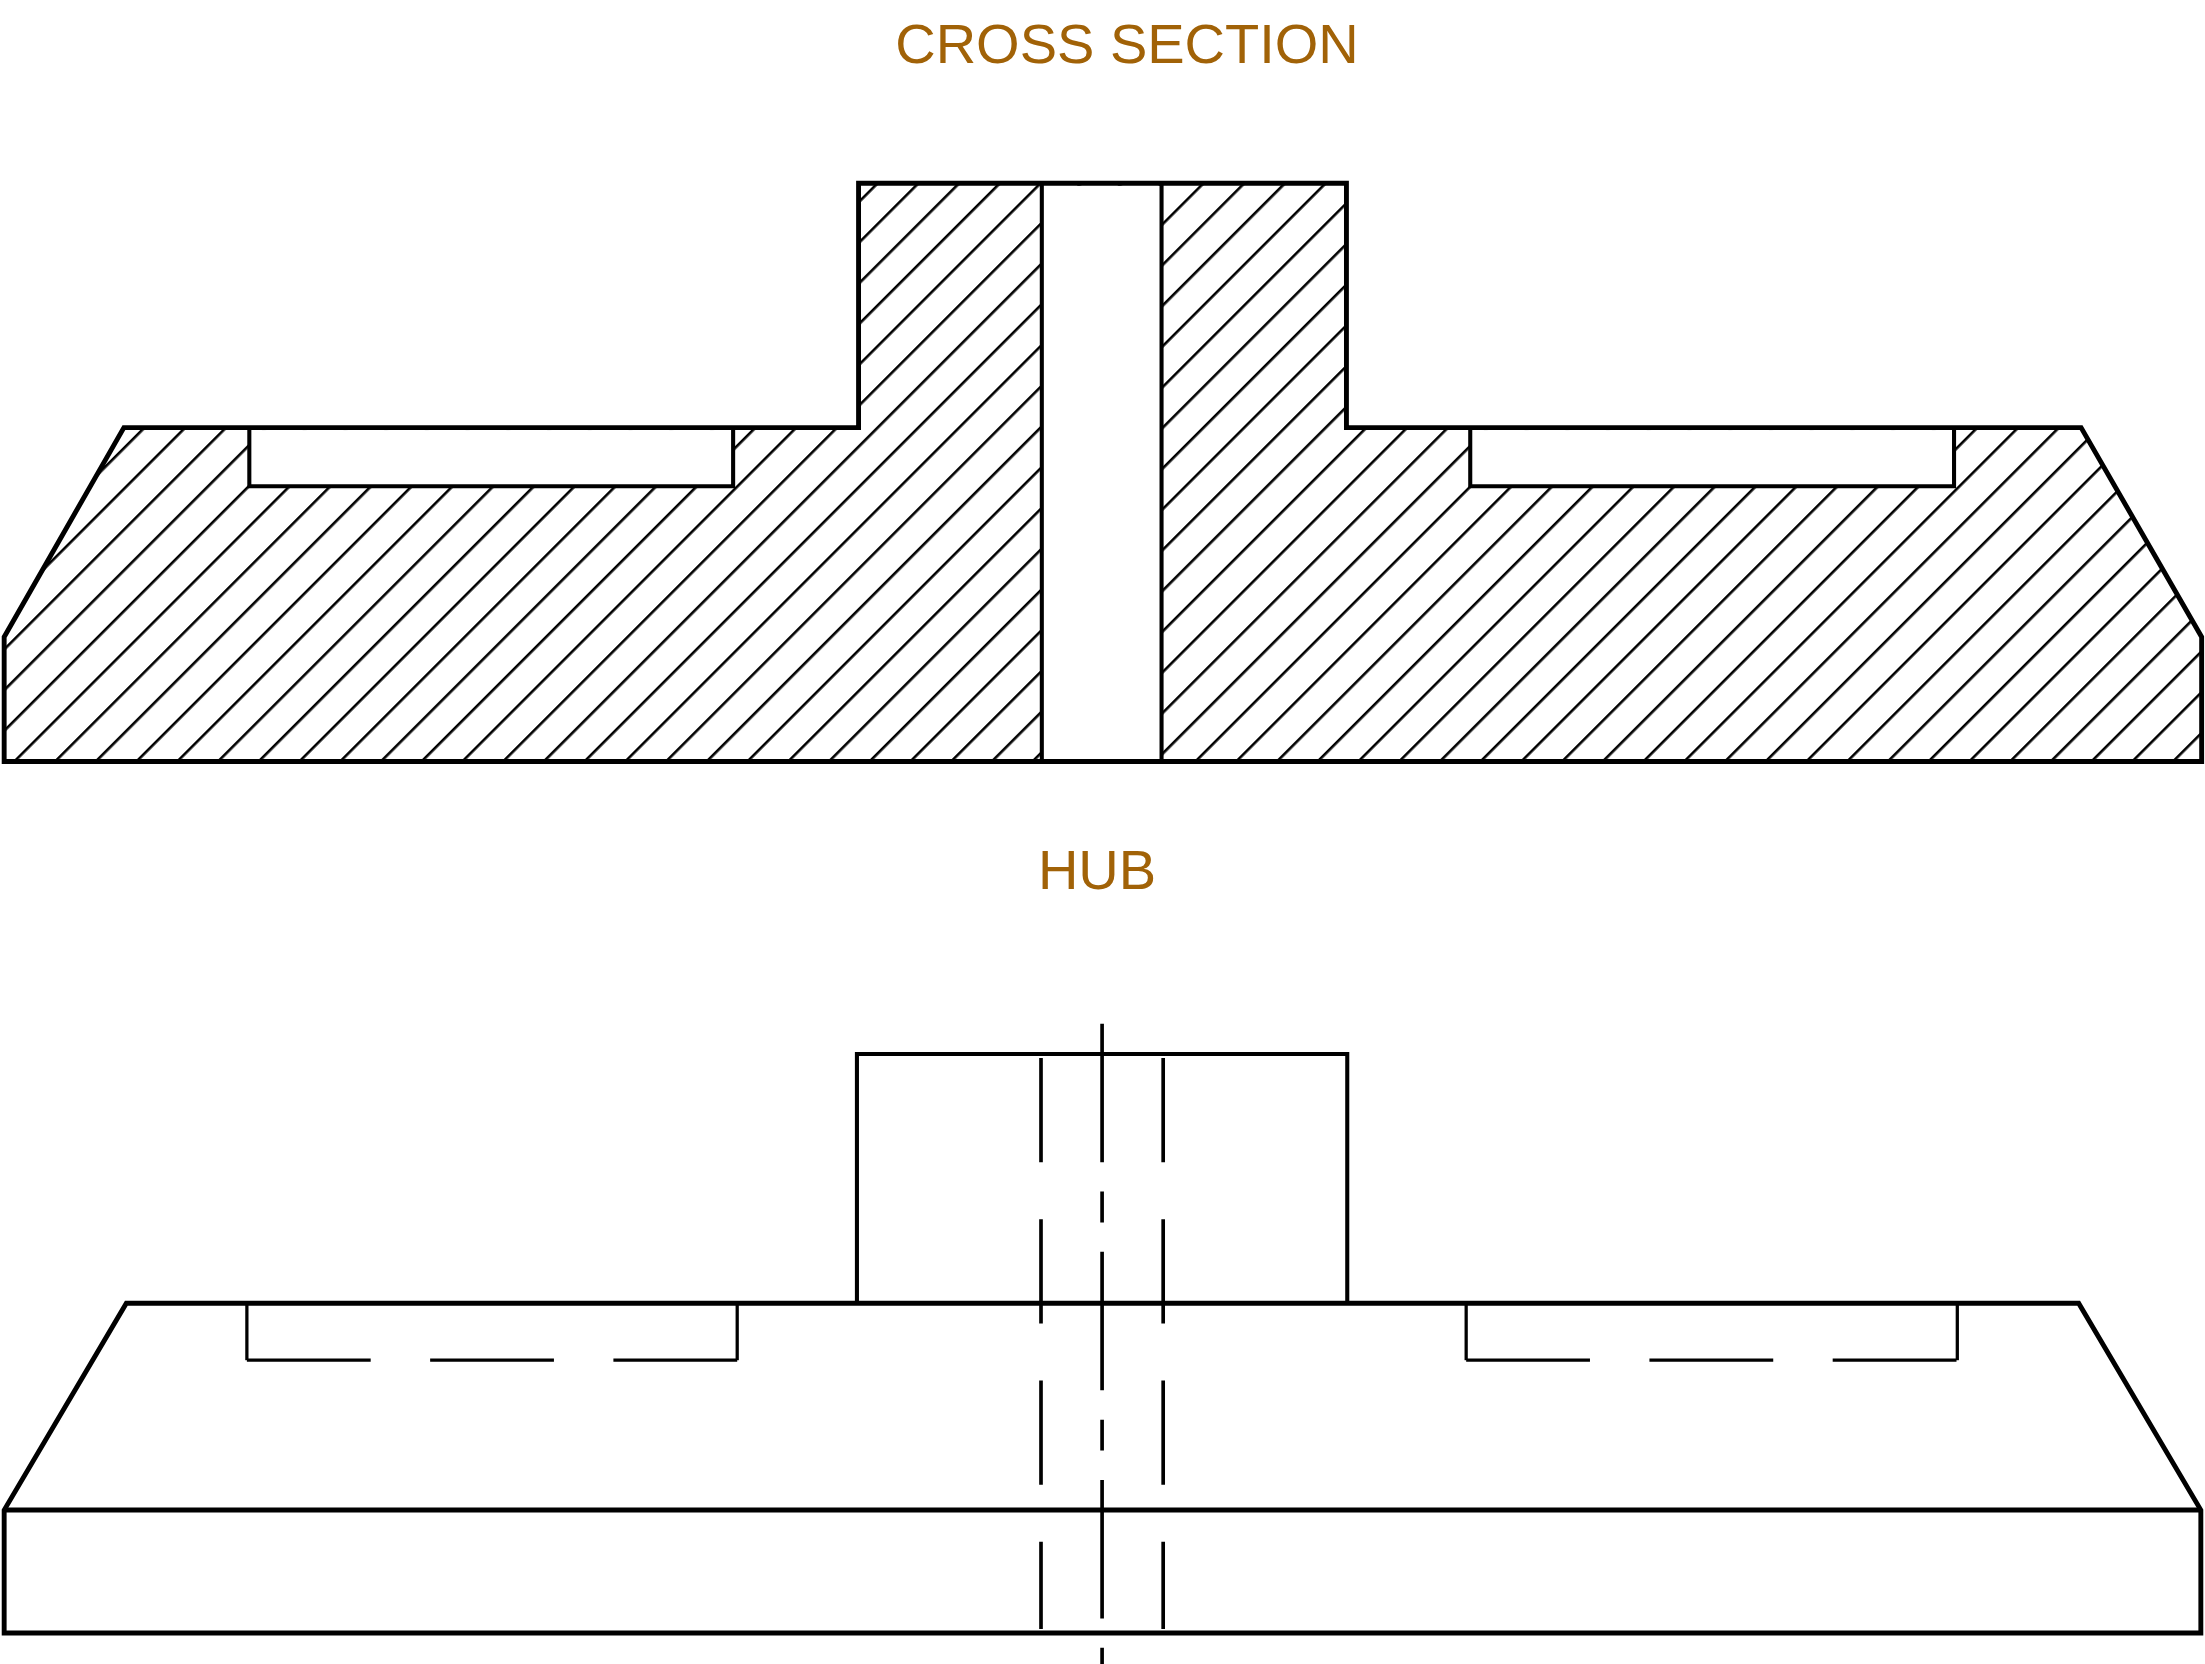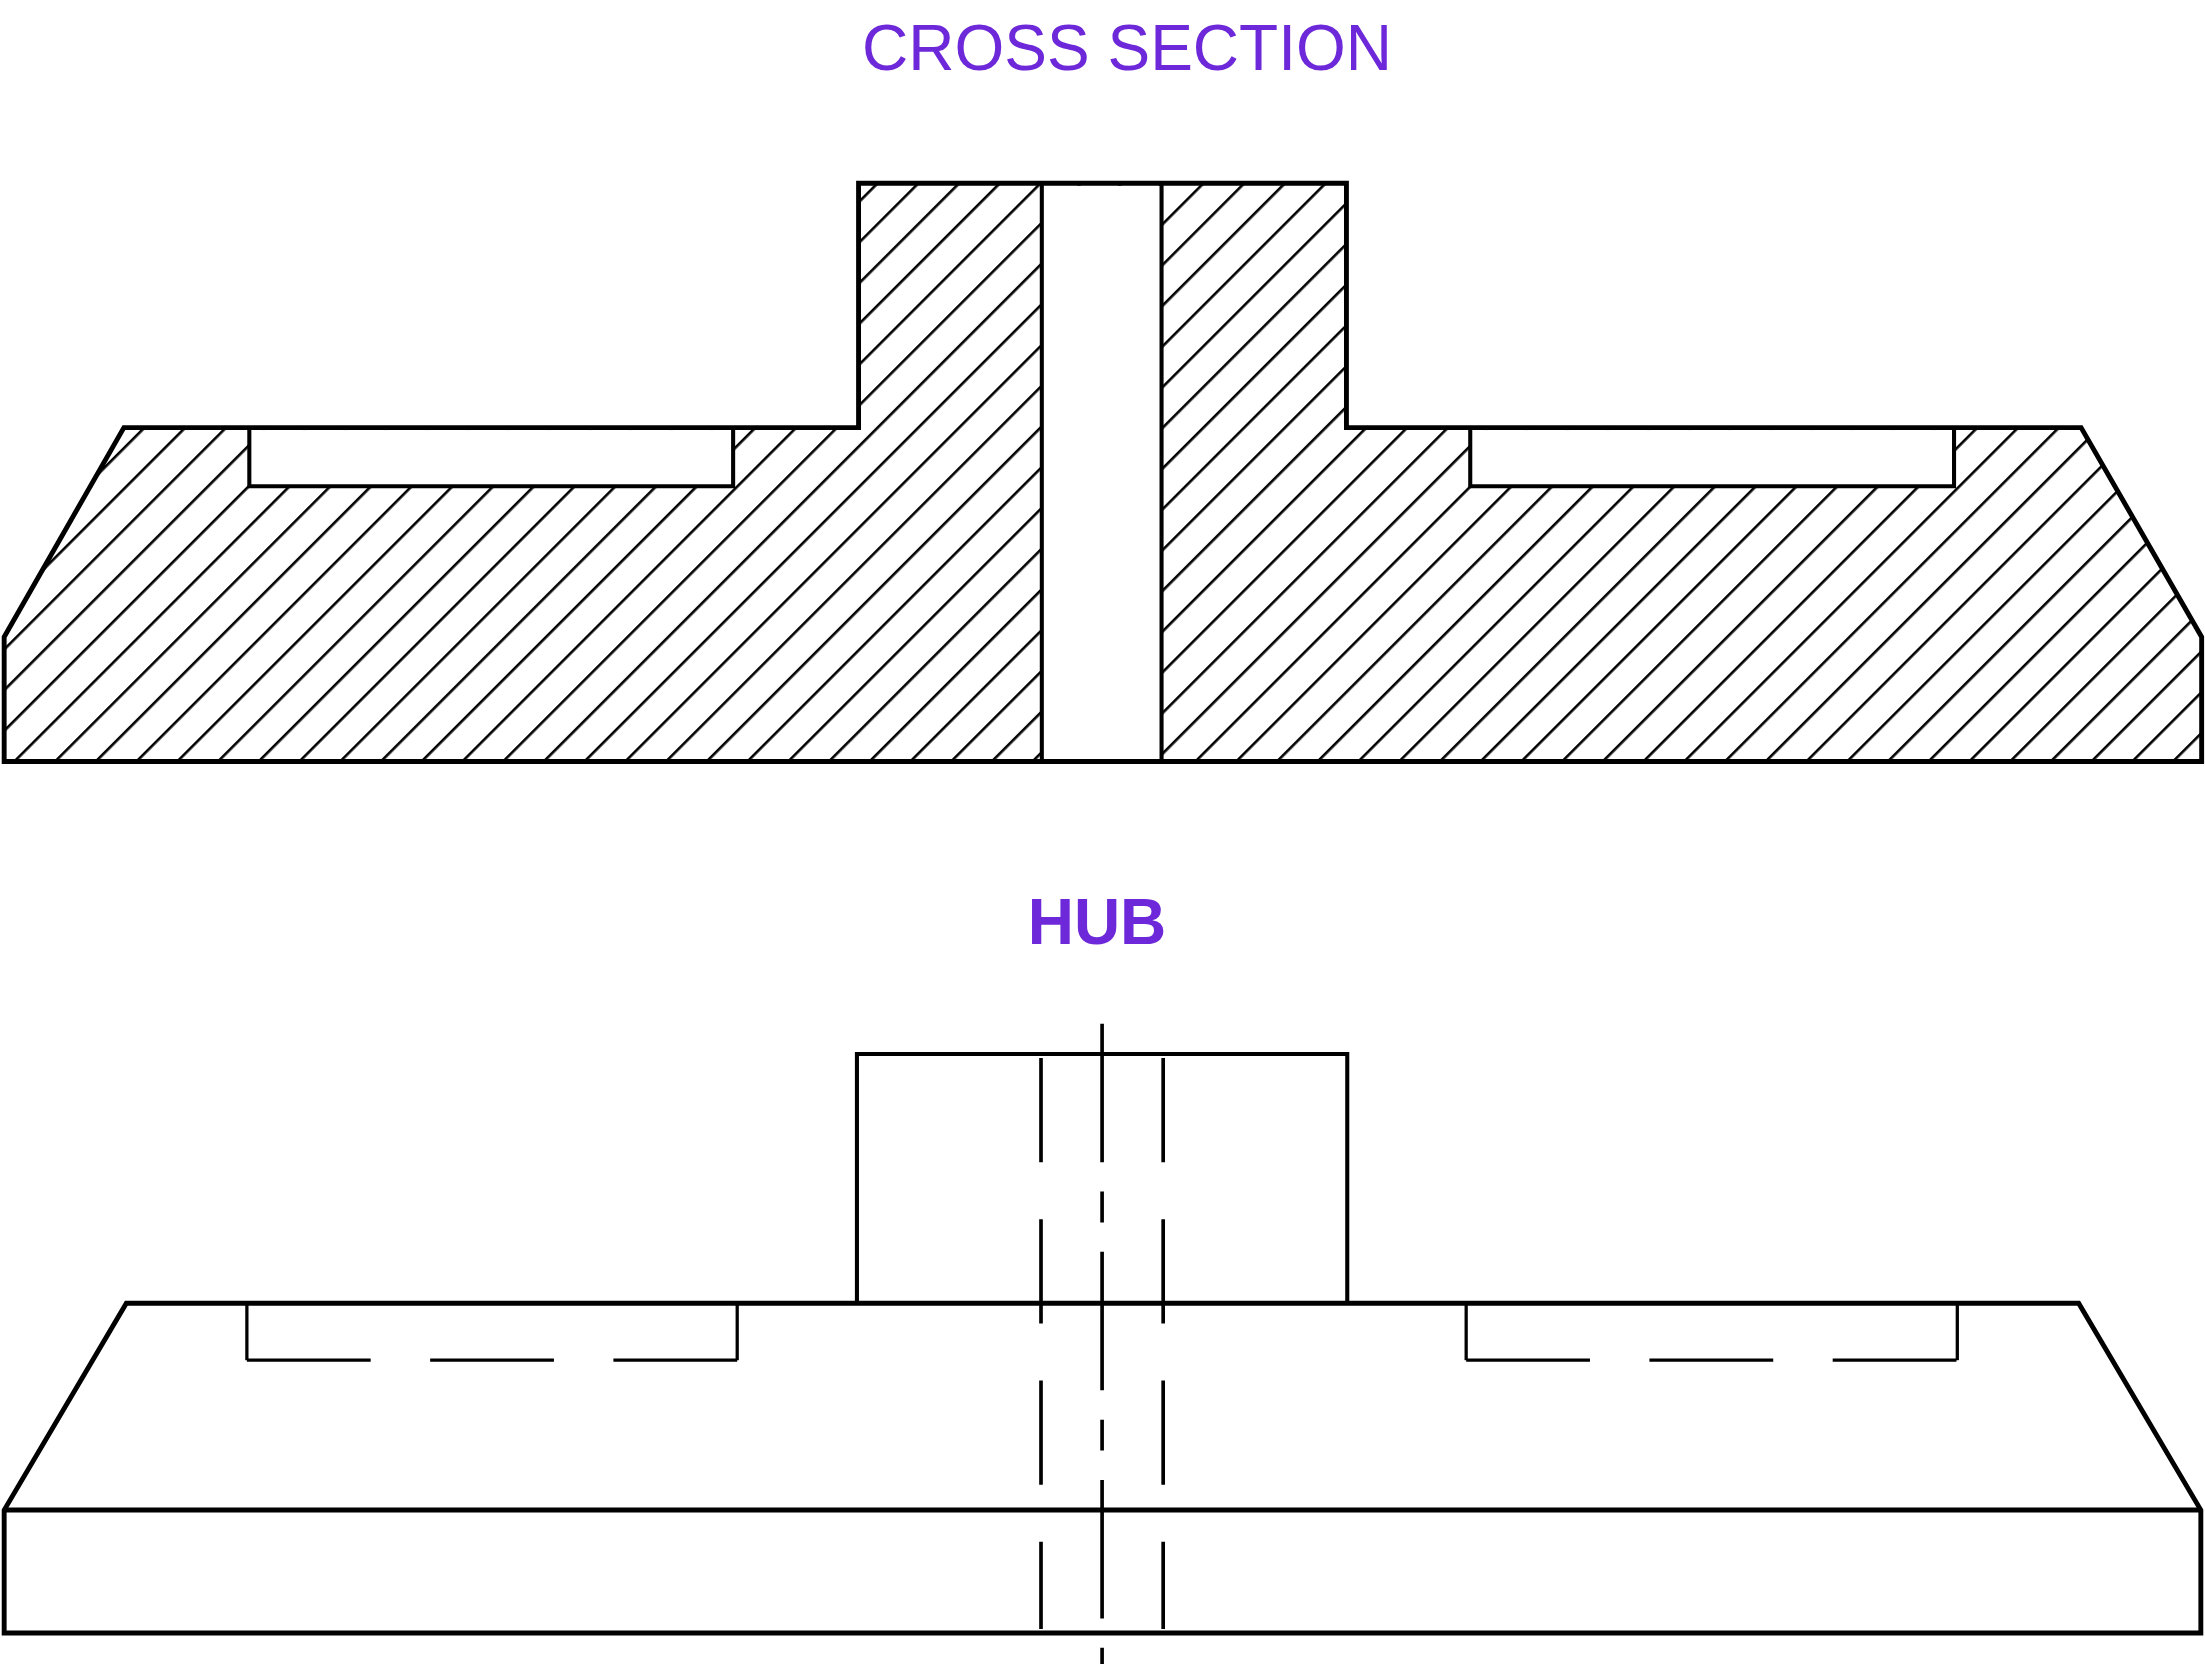--- a/index.html
+++ b/index.html
@@ -7,29 +7,29 @@
     position:relative;
     width:2205px;
     height:1664px;
     background:#ffffff;
     overflow:hidden;
     font-family:"Liberation Sans","DejaVu Sans",sans-serif;
   }
   .view-title{
     position:absolute;
     transform:translateX(-50%);
-    font-size:64px;
+    font-size:56px;
     line-height:1;
     font-weight:400;
-    color:#6d28d9;
+    color:#a16207;
     white-space:nowrap;
     letter-spacing:0px;
   }
   #title-cross-section{left:1127px;top:15.5px;}
-  #title-hub{left:1097px;top:890px;font-weight:bold;}
+  #title-hub{left:1097px;top:842px;}
   #drawing-svg{position:absolute;left:0;top:0;width:2205px;height:1664px;}
 </style>
 </head>
 <body>
 
 <div id="canvas">
 
   <svg id="drawing-svg" viewBox="0 0 2707 2043" xmlns="http://www.w3.org/2000/svg">
     <defs>
       <pattern id="hatch" patternUnits="userSpaceOnUse" width="70.7" height="35.36" patternTransform="rotate(-45)">

